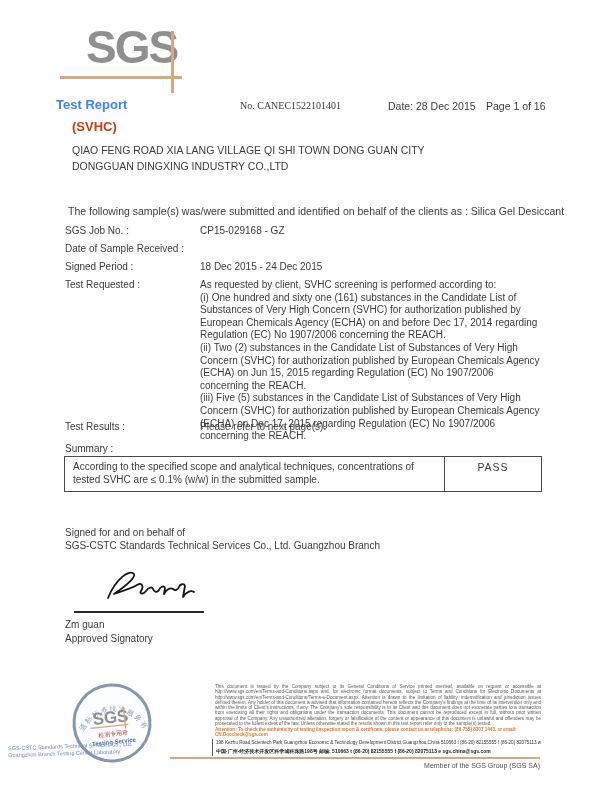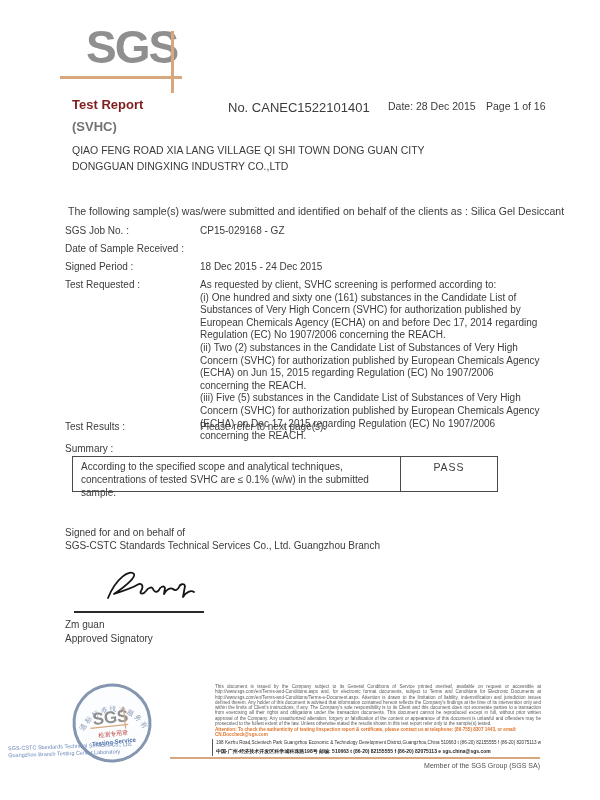--- a/index.html
+++ b/index.html
@@ -6,36 +6,36 @@
   .page{
     position:relative;width:600px;height:800px;background:#ffffff;
     font-family:"Liberation Sans","DejaVu Sans",sans-serif;color:#3c3c3c;
     overflow:hidden;margin:0 auto;
   }
   .abs{position:absolute;}
   
   .logo-text{left:86px;top:24px;font-size:46px;font-weight:bold;color:#8f8f8f;letter-spacing:-2px;line-height:1;}
   .logo-hline{left:60px;top:76px;width:122px;height:3px;background:#d7a87e;}
   .logo-vline{left:171px;top:31px;width:3px;height:62px;background:#d7a87e;}
-  .doc-title{left:72px;top:97px;font-size:13px;font-weight:bold;color:#7f1d1d;}
-  .doc-subtitle{left:72px;top:119px;font-size:13px;font-weight:bold;color:#737373;}
-  .report-no{left:228px;top:100px;font-size:13px;}
+  .doc-title{left:56px;top:97px;font-size:13px;font-weight:bold;color:#3b82f6;}
+  .doc-subtitle{left:72px;top:119px;font-size:13px;font-weight:bold;color:#c2410c;}
+  .report-no{left:240px;top:100px;font-size:10px;font-family:Liberation Serif, serif;}
   .report-date{left:388px;top:100px;font-size:10.5px;}
   .report-page{left:486px;top:100px;font-size:10.5px;}
   
   .client{left:72px;top:142px;font-size:10.5px;line-height:16px;}
   .intro{left:68px;top:205px;font-size:10.5px;}
   
   .row{position:absolute;left:65px;width:475px;display:flex;font-size:10px;}
   .row .lbl{width:135px;flex:none;}
   .row .val{flex:1;}
   .prewrap{white-space:pre-line;line-height:12.6px;}
   .r0{top:225px;} .r1{top:243px;} .r2{top:261px;} .r3{top:279px;} .r4{top:421px;} .r5{top:443px;}
   
-  .sumbox{left:72px;top:456px;width:426px;height:36px;border:1.5px solid #4a4a4a;display:flex;box-sizing:border-box;}
+  .sumbox{left:64px;top:456px;width:478px;height:36px;border:1.5px solid #4a4a4a;display:flex;box-sizing:border-box;}
   .sumbox .stmt{flex:1;padding:3px 8px;font-size:10px;line-height:13px;}
   .sumbox .pass{width:96px;flex:none;border-left:1.5px solid #4a4a4a;display:flex;align-items:flex-start;justify-content:center;padding-top:4px;font-size:10.5px;letter-spacing:1px;}
   
   .signed1{left:65px;top:527px;font-size:10px;}
   .signed2{left:65px;top:540px;font-size:10px;}
   .sig-svg{left:96px;top:564px;}
   .sig-line{left:74px;top:611px;width:130px;height:2px;background:#2a2a2a;}
   .signer{left:65px;top:619px;font-size:10px;}
   .role{left:65px;top:633px;font-size:10px;}
   

